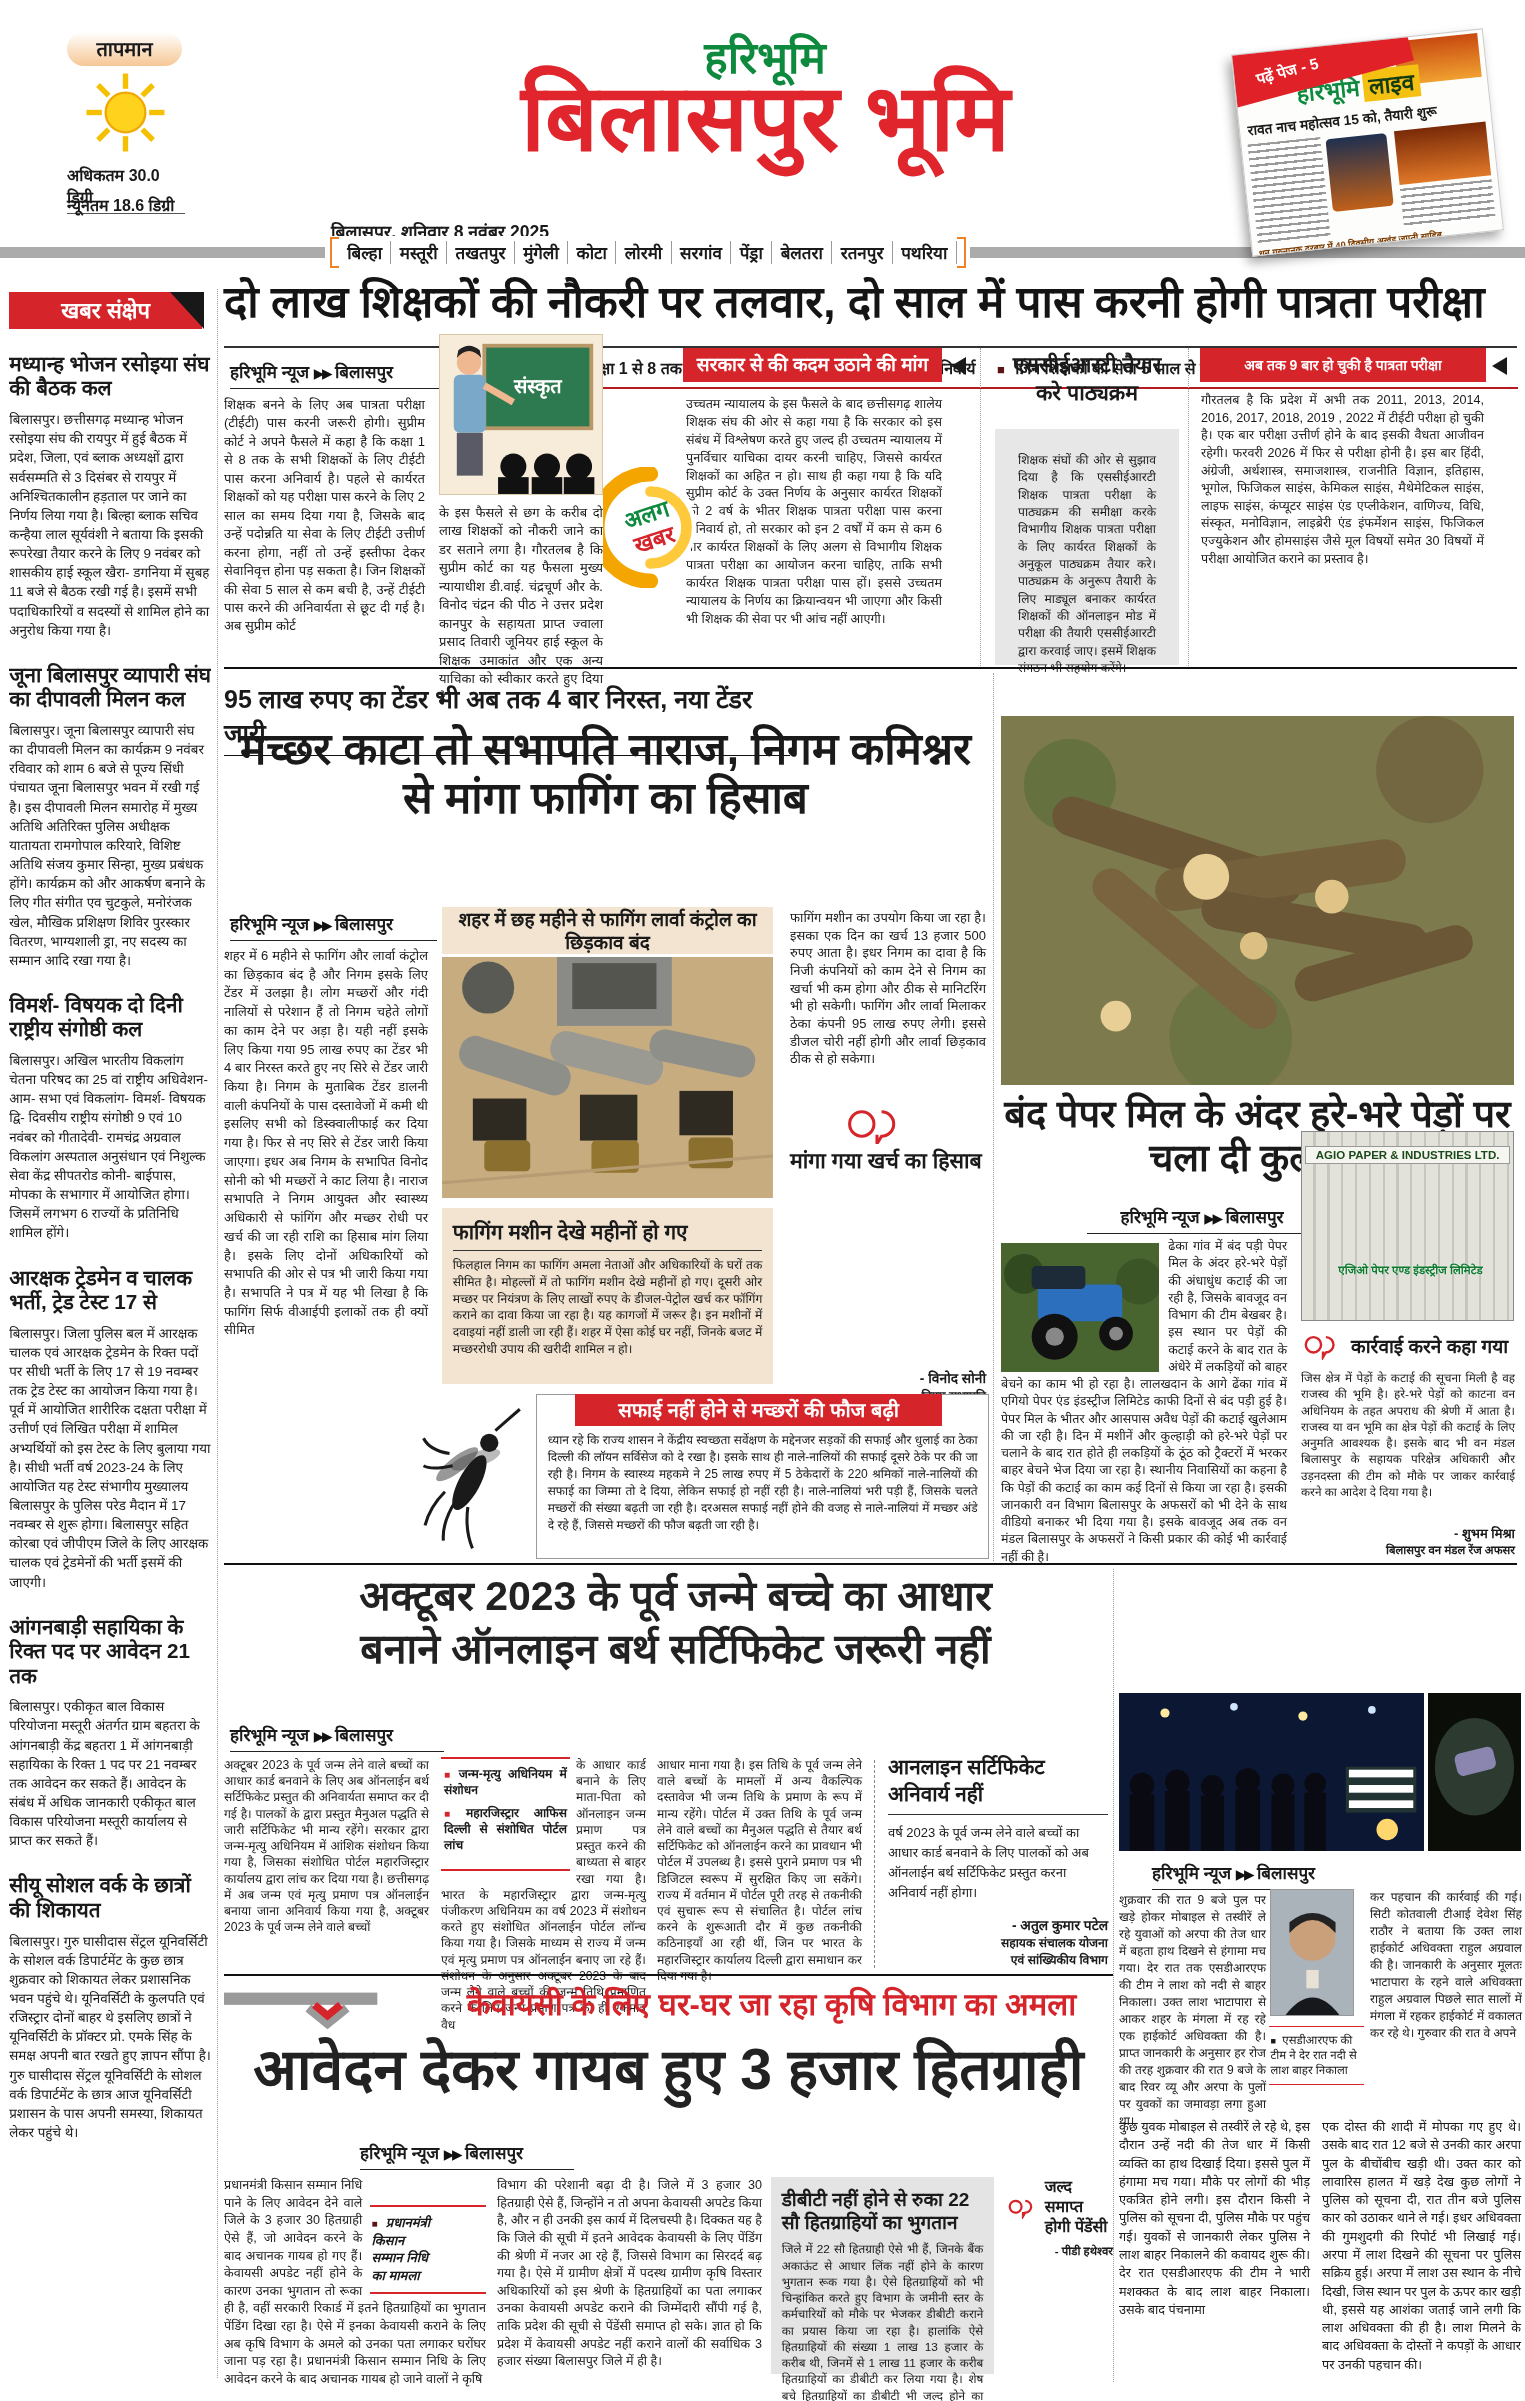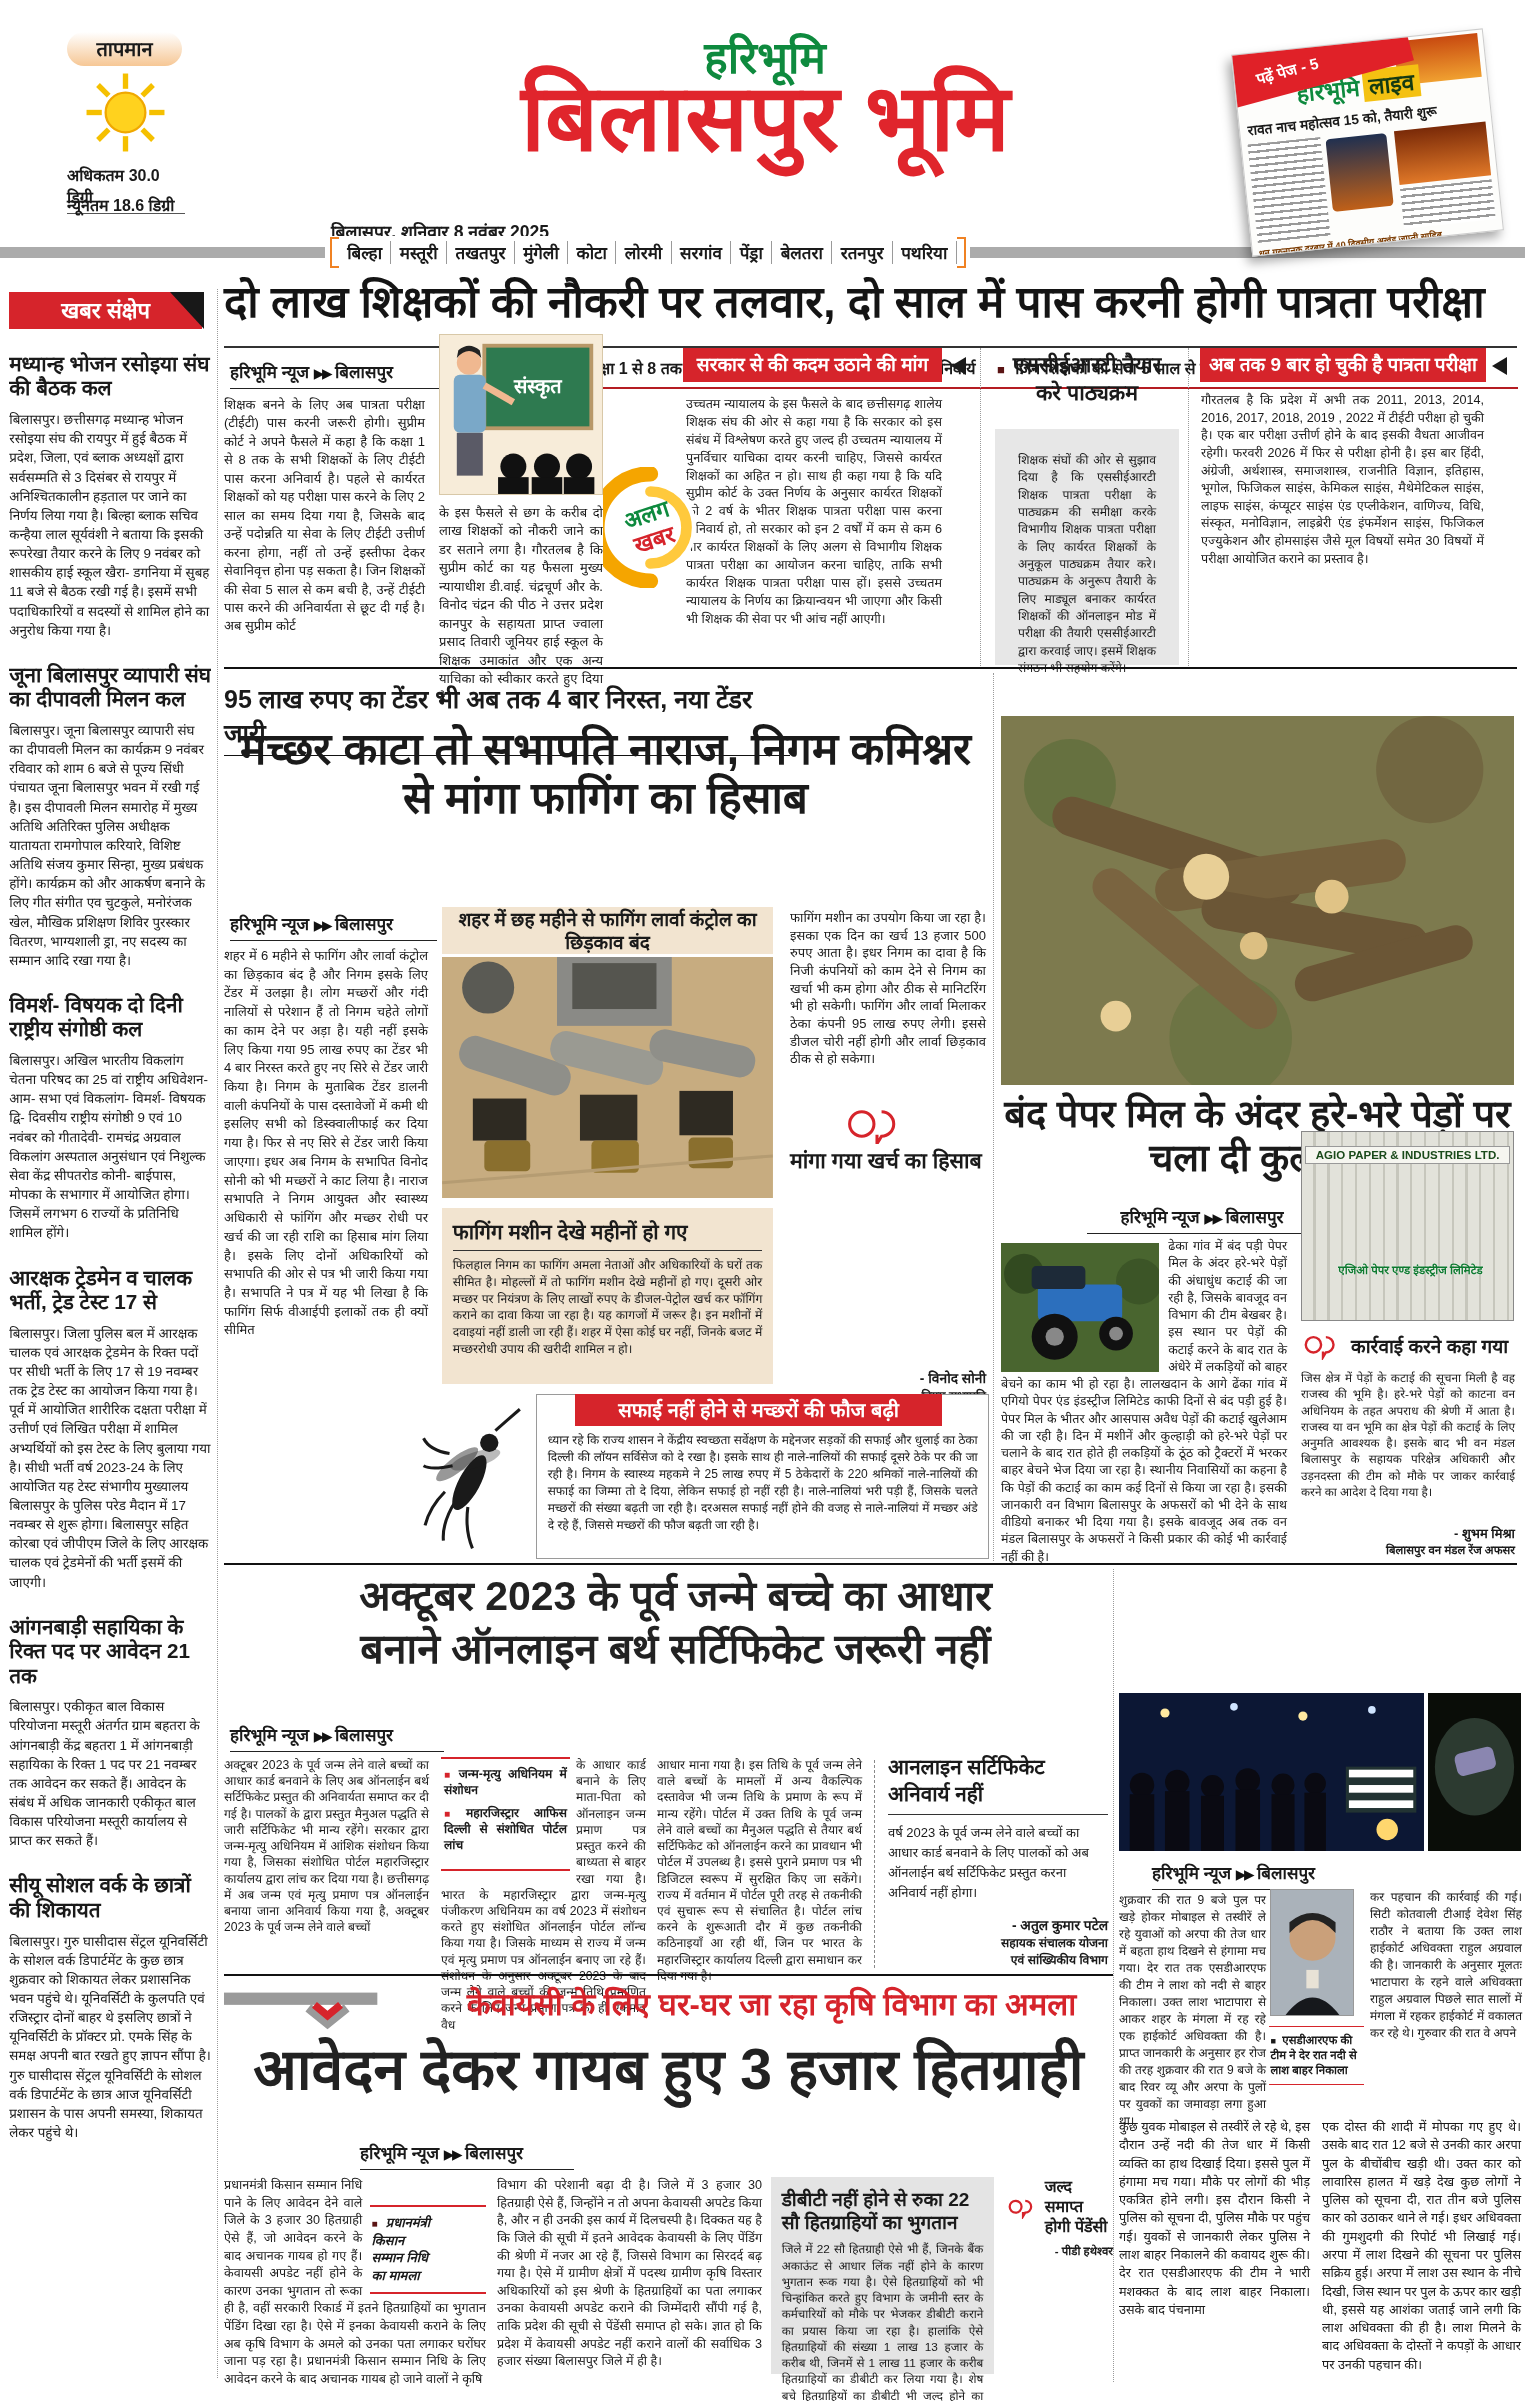--- a/index.html
+++ b/index.html
@@ -73,21 +73,21 @@
   .redtitle { background:#d6242b; color:#fff; font-weight:bold; text-align:center; }
   .t-box1-title { left:683px; top:348px; width:259px; height:34px; font-size:19px; line-height:34px;}
   .arrow-left { width:0; height:0; border-top:9.2px solid transparent; border-bottom:9.2px solid transparent; border-right:15.3px solid #1a1a1a; }
   .arr1 { left:951px; top:357px; }
   .arr3 { left:1492px; top:357px; }
   .t-box1-body { left:686px; top:396px; width:256px; height:269px; font-size:12.6px; line-height:1.42; }
   .vdot-a { left:980px; top:348px; height:318px; }
   .t-box2-title { left:995px; top:352px; width:184px; font-size:21.4px; font-weight:bold; text-align:center; line-height:1.3; }
   .t-box2-body { left:995px; top:429px; width:184px; height:236px; background:#e7e7e7; padding:23px; font-size:12.2px; line-height:1.42;}
   .vdot-b { left:1188px; top:348px; height:318px; }
-  .t-box3-title { left:1200px; top:348px; width:286px; height:34px; font-size:19px; line-height:34px;}
+  .t-box3-title { left:1200px; top:348px; width:286px; height:34px; font-size:14px; line-height:34px;}
   .t-box3-body { left:1201px; top:392px; width:283px; height:274px; font-size:12.6px; line-height:1.40;}
   .sec-rule { background:#111; height:2.3px; }
 
   
   .f-kicker { left:224px; top:681px; width:566px; font-size:25px; font-weight:bold; border-bottom:1.5px solid #111; padding-bottom:6.1px;}
   .f-h { left:224px; top:724px; width:763px; font-size:44px; font-weight:bold; line-height:1.12; text-align:center; }
   .f-byline { left:230px; top:912px; width:207px; }
   .f-col1 { left:224px; top:947px; width:204px; height:459px; font-size:13px; line-height:1.44; }
   .f-cap { left:442px; top:907px; width:331px; height:47px; background:#f2e4d0; font-size:19px; font-weight:bold; text-align:center; line-height:1.2; padding-top:2.3px;}
   .f-photo { left:442px; top:957px; width:331px; height:241px; background:linear-gradient(#b9a078,#d6c096); overflow:hidden;}
@@ -162,21 +162,21 @@
 
   
   .vdot-d { left:1113px; top:1569px; height:813px; }
   .r-h { left:1119px; top:1569px; width:403px; text-align:center; font-size:35px; font-weight:bold; line-height:1.3; }
   .r-photo1 { left:1119px; top:1693px; width:305px; height:158px; background:linear-gradient(#0a1535 55%,#26304e); overflow:hidden;}
   .r-photo2 { left:1428px; top:1693px; width:93px; height:158px; background:#0a0d08; overflow:hidden;}
   .r-byline { left:1152px; top:1861px; width:195px; }
   .r-colA { left:1119px; top:1892px; width:147px; height:220px; font-size:12px; line-height:1.42;}
   .r-portrait { left:1270px; top:1889px; width:84px; height:127px; background:linear-gradient(#9aa0a8,#c8ccd0); overflow:hidden; border:0.8px solid #999;}
   .r-midcap { left:1269px; top:2026px; width:95px; border-top:1.5px solid #d6242b; border-bottom:1.5px solid #d6242b; padding:6.1px 1.5px;
-     font-size:11.5px; font-weight:bold; line-height:1.3;}
+     font-size:11.5px; font-weight:normal; line-height:1.3;}
   .r-midcap .sq { font-size:9.2px; padding-right:3.1px;}
   .r-colB { left:1370px; top:1889px; width:152px; height:222px; font-size:12px; line-height:1.42;}
   .r-colC { left:1119px; top:2118px; width:191px; height:268px; font-size:12.7px; line-height:1.44;}
   .r-colD { left:1322px; top:2118px; width:199px; height:268px; font-size:12.7px; line-height:1.44;}
 
   .vdot-main { left:217px; top:289px; height:2089px; }
 </style>
 </head>
 <body>
 

